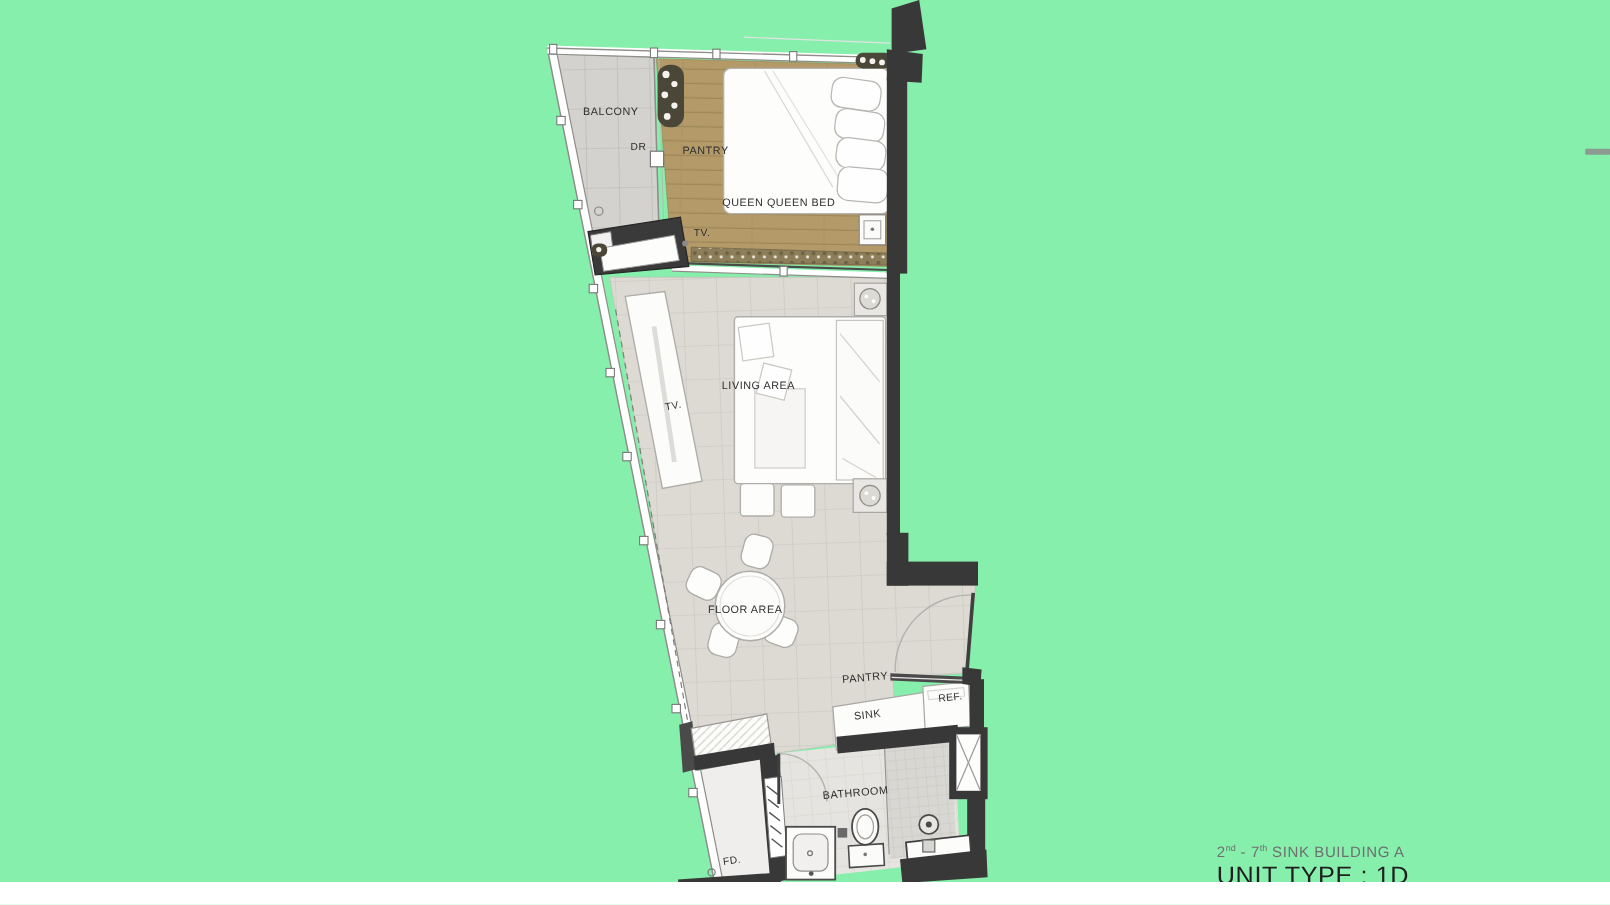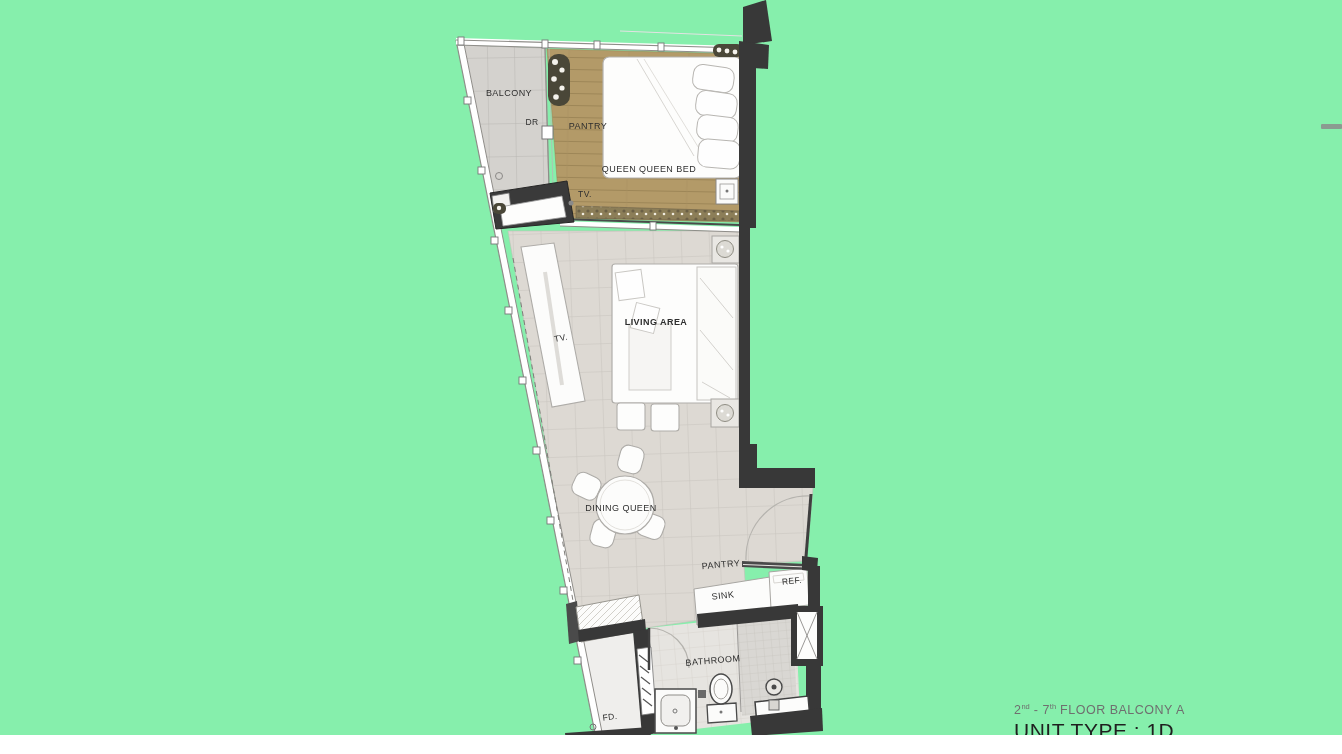--- a/index.html
+++ b/index.html
@@ -278,28 +278,28 @@
   <circle cx="593" cy="727" r="3" fill="none" stroke="#777" stroke-width="1"></circle>
   <circle cx="499" cy="176" r="3.5" fill="none" stroke="#8a8886" stroke-width="1"></circle>
 </svg>
 
 <div class="lbl" style="left:509px;top:93px;">BALCONY</div>
 <div class="lbl sm" style="left:532px;top:122px;">DR</div>
 <div class="lbl" style="left:588px;top:126px;">PANTRY</div>
 <div class="lbl" style="left:649px;top:169px;">QUEEN QUEEN BED</div>
 <div class="lbl sm" style="left:585px;top:194px;">TV.</div>
 <div class="lbl sm" style="left:561px;top:338px;transform:translate(-50%,-50%) rotate(-11deg);">TV.</div>
-<div class="lbl" style="left:656px;top:322px;font-weight:bold;">LIVING AREA</div>
-<div class="lbl" style="left:621px;top:508px;">DINING QUEEN</div>
+<div class="lbl" style="left:632px;top:322px;">LIVING AREA</div>
+<div class="lbl" style="left:621px;top:508px;">FLOOR AREA</div>
 <div class="lbl" style="left:721px;top:565px;transform:translate(-50%,-50%) rotate(-5deg);">PANTRY</div>
 <div class="lbl sm" style="left:792px;top:581px;transform:translate(-50%,-50%) rotate(-6deg);">REF.</div>
 <div class="lbl" style="left:723px;top:596px;transform:translate(-50%,-50%) rotate(-7deg);">SINK</div>
 <div class="lbl" style="left:713px;top:661px;transform:translate(-50%,-50%) rotate(-5deg);">BATHROOM</div>
 <div class="lbl sm" style="left:610px;top:717px;transform:translate(-50%,-50%) rotate(-8deg);">FD.</div>
 
 <div class="tb">
-  <div class="l1"><span>2</span><sup>nd</sup><span> - </span><span>7</span><sup>th</sup><span> FLOOR BALCONY A</span></div>
+  <div class="l1"><span>2</span><sup>nd</sup><span> - </span><span>7</span><sup>th</sup><span> SINK BUILDING A</span></div>
   <div class="l2">UNIT TYPE : 1D</div>
 </div>
 
 <div class="edge-mark"></div>
 
 </div>
 
 </body></html>

